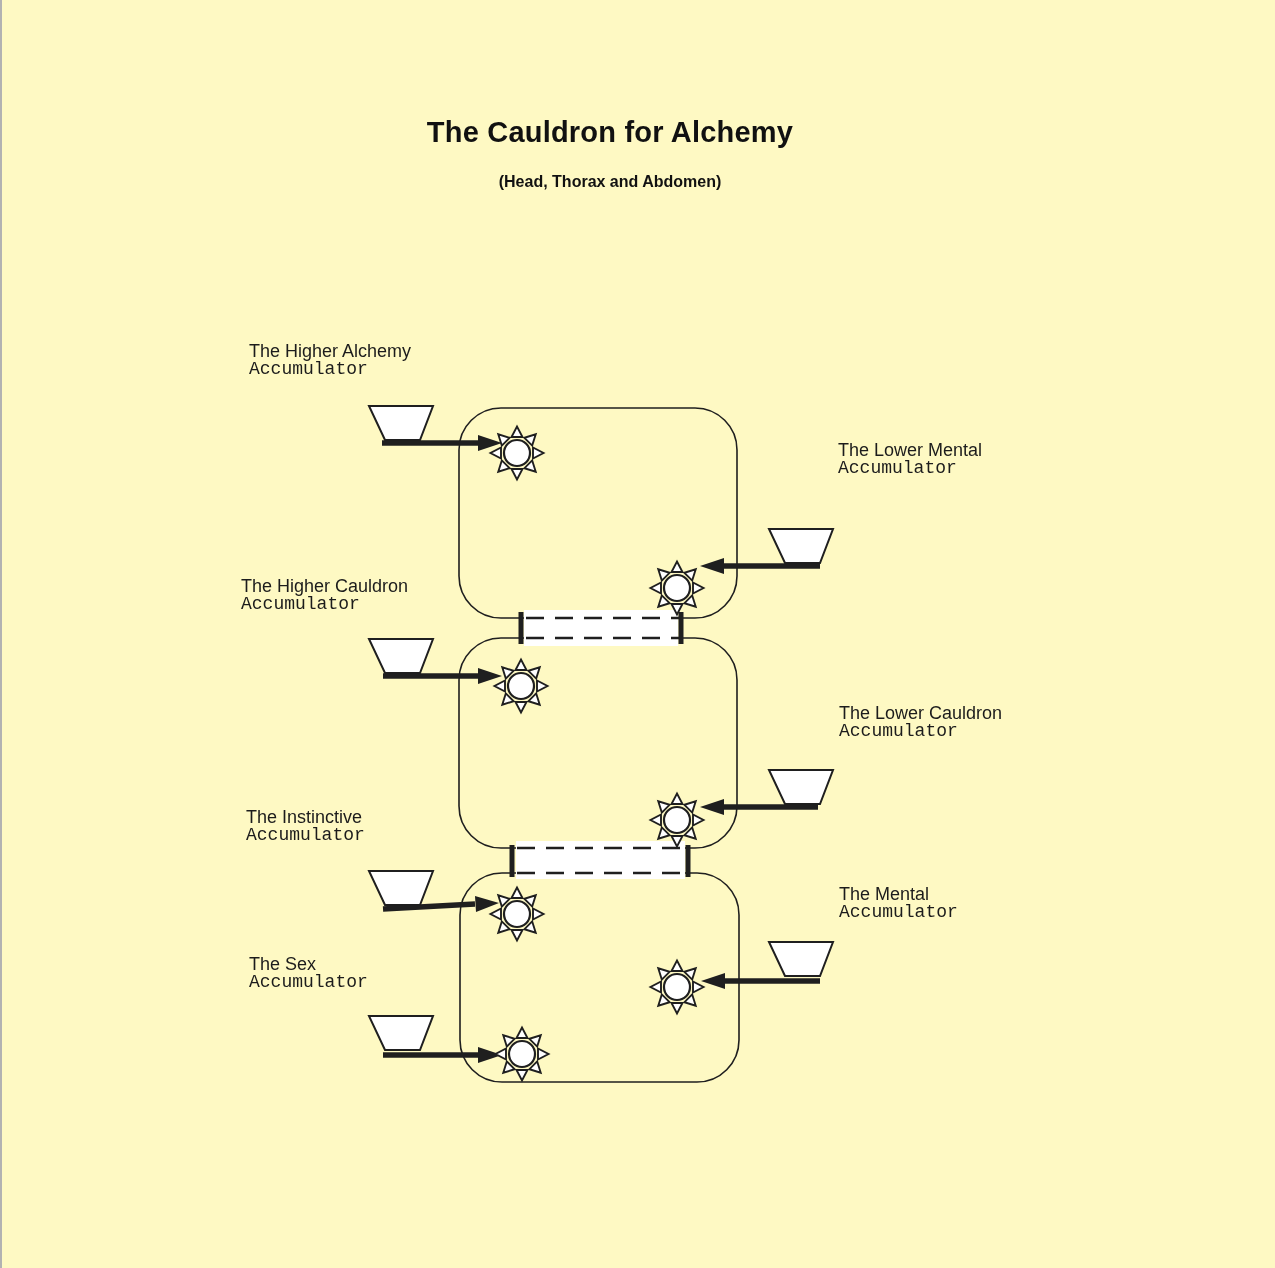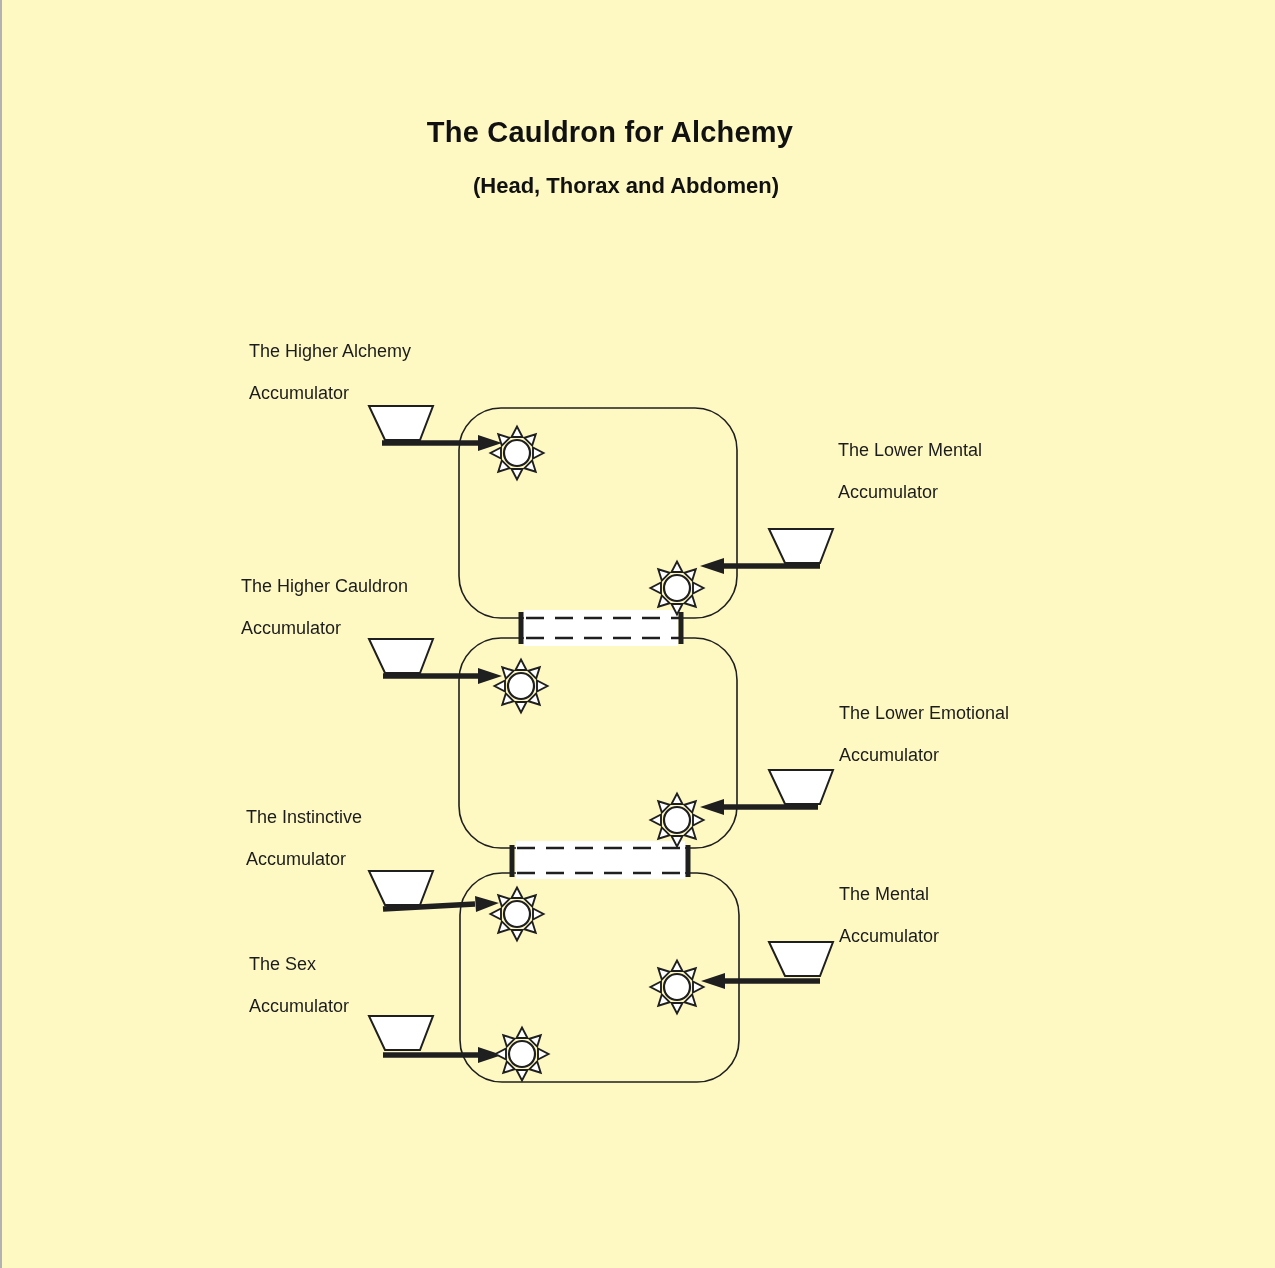--- a/index.html
+++ b/index.html
@@ -18,31 +18,31 @@
   }
   .title-wrap{
     position:absolute; left:0; top:0; width:1220px; text-align:center;
   }
   .doc-title{
     position:absolute; left:0; top:116px; width:100%;
     font-size:29px; font-weight:bold; color:#111;
     letter-spacing:0.2px;
   }
   .doc-subtitle{
-    position:absolute; left:16px; top:173px; width:100%;
-    font-size:22px; font-weight:bold; color:#111;
+    position:absolute; left:0; top:173px; width:100%;
+    font-size:16px; font-weight:bold; color:#111;
   }
   .label{
     position:absolute;
     font-size:18px;
     white-space:nowrap;
     color:#1c1c1c;
   }
   .label span{display:block; line-height:18px;}
-  .label span + span{margin-top:24px;}
+  .label span + span{font-family:Liberation Mono, monospace;}
   svg.diagram{position:absolute; left:0; top:0;}
   .box{fill:none; stroke:#1f1f1f; stroke-width:1.6;}
   .cover{fill:#ffffff; stroke:none;}
   .dash{stroke:#1f1f1f; stroke-width:2.4; fill:none; stroke-dasharray:18 11;}
   .bar{stroke:#1f1f1f; stroke-width:5; fill:none;}
   .funnel{fill:#ffffff; stroke:#1f1f1f; stroke-width:2;}
   .arrow-line{stroke:#1f1f1f; stroke-width:5.5; fill:none;}
   .arrow-head{fill:#1f1f1f; stroke:none;}
   .sun-circle{fill:#ffffff; stroke:#1f1f1f; stroke-width:2.2;}
   .sun-ray{fill:#ffffff; stroke:#1f1f1f; stroke-width:1.9; stroke-linejoin:miter;}
@@ -169,21 +169,21 @@
     <span>The Lower Mental</span>
     <span>Accumulator</span>
   </div>
 
   <div class="label" style="left:241px; top:577px">
     <span>The Higher Cauldron</span>
     <span>Accumulator</span>
   </div>
 
   <div class="label" style="left:839px; top:704px">
-    <span>The Lower Emotional</span>
+    <span>The Lower Cauldron</span>
     <span>Accumulator</span>
   </div>
 
   <div class="label" style="left:246px; top:808px">
     <span>The Instinctive</span>
     <span>Accumulator</span>
   </div>
 
   <div class="label" style="left:839px; top:885px">
     <span>The Mental</span>

